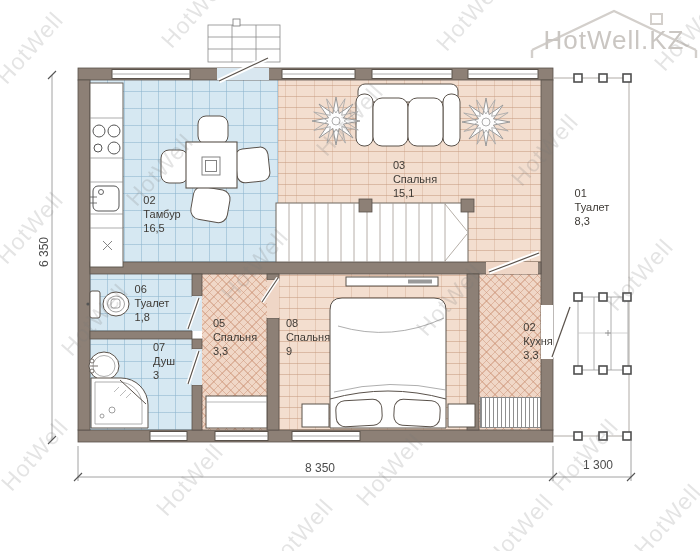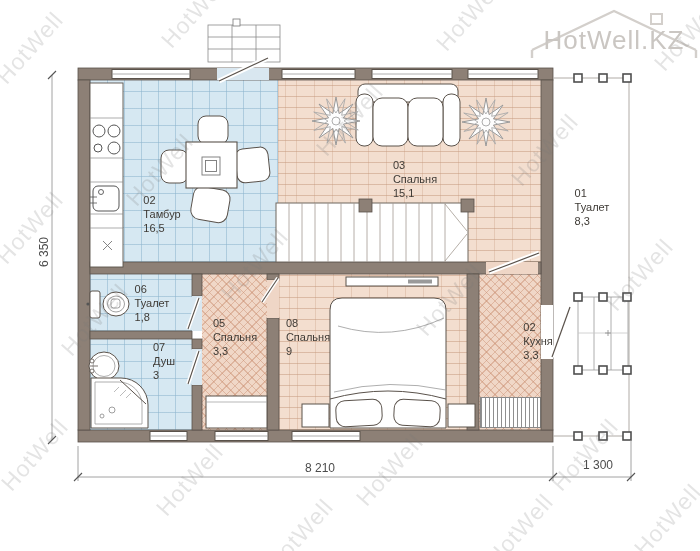--- a/index.html
+++ b/index.html
@@ -292,17 +292,17 @@
     <div>07</div>
     <div>Душ</div>
     <div>3</div>
   </div>
   <div class="room-label" style="left:308px;top:316px">
     <div>08</div>
     <div>Спальня</div>
     <div>9</div>
   </div>
 
-  <div class="dim-text" style="left:320px;top:461px">8 210</div>
+  <div class="dim-text" style="left:320px;top:461px">8 350</div>
   <div class="dim-text" style="left:598px;top:458px">1 300</div>
   <div class="dim-text dim-vert" style="left:44px;top:252px">6 350</div>
 
 </div>
 
 </body></html>

